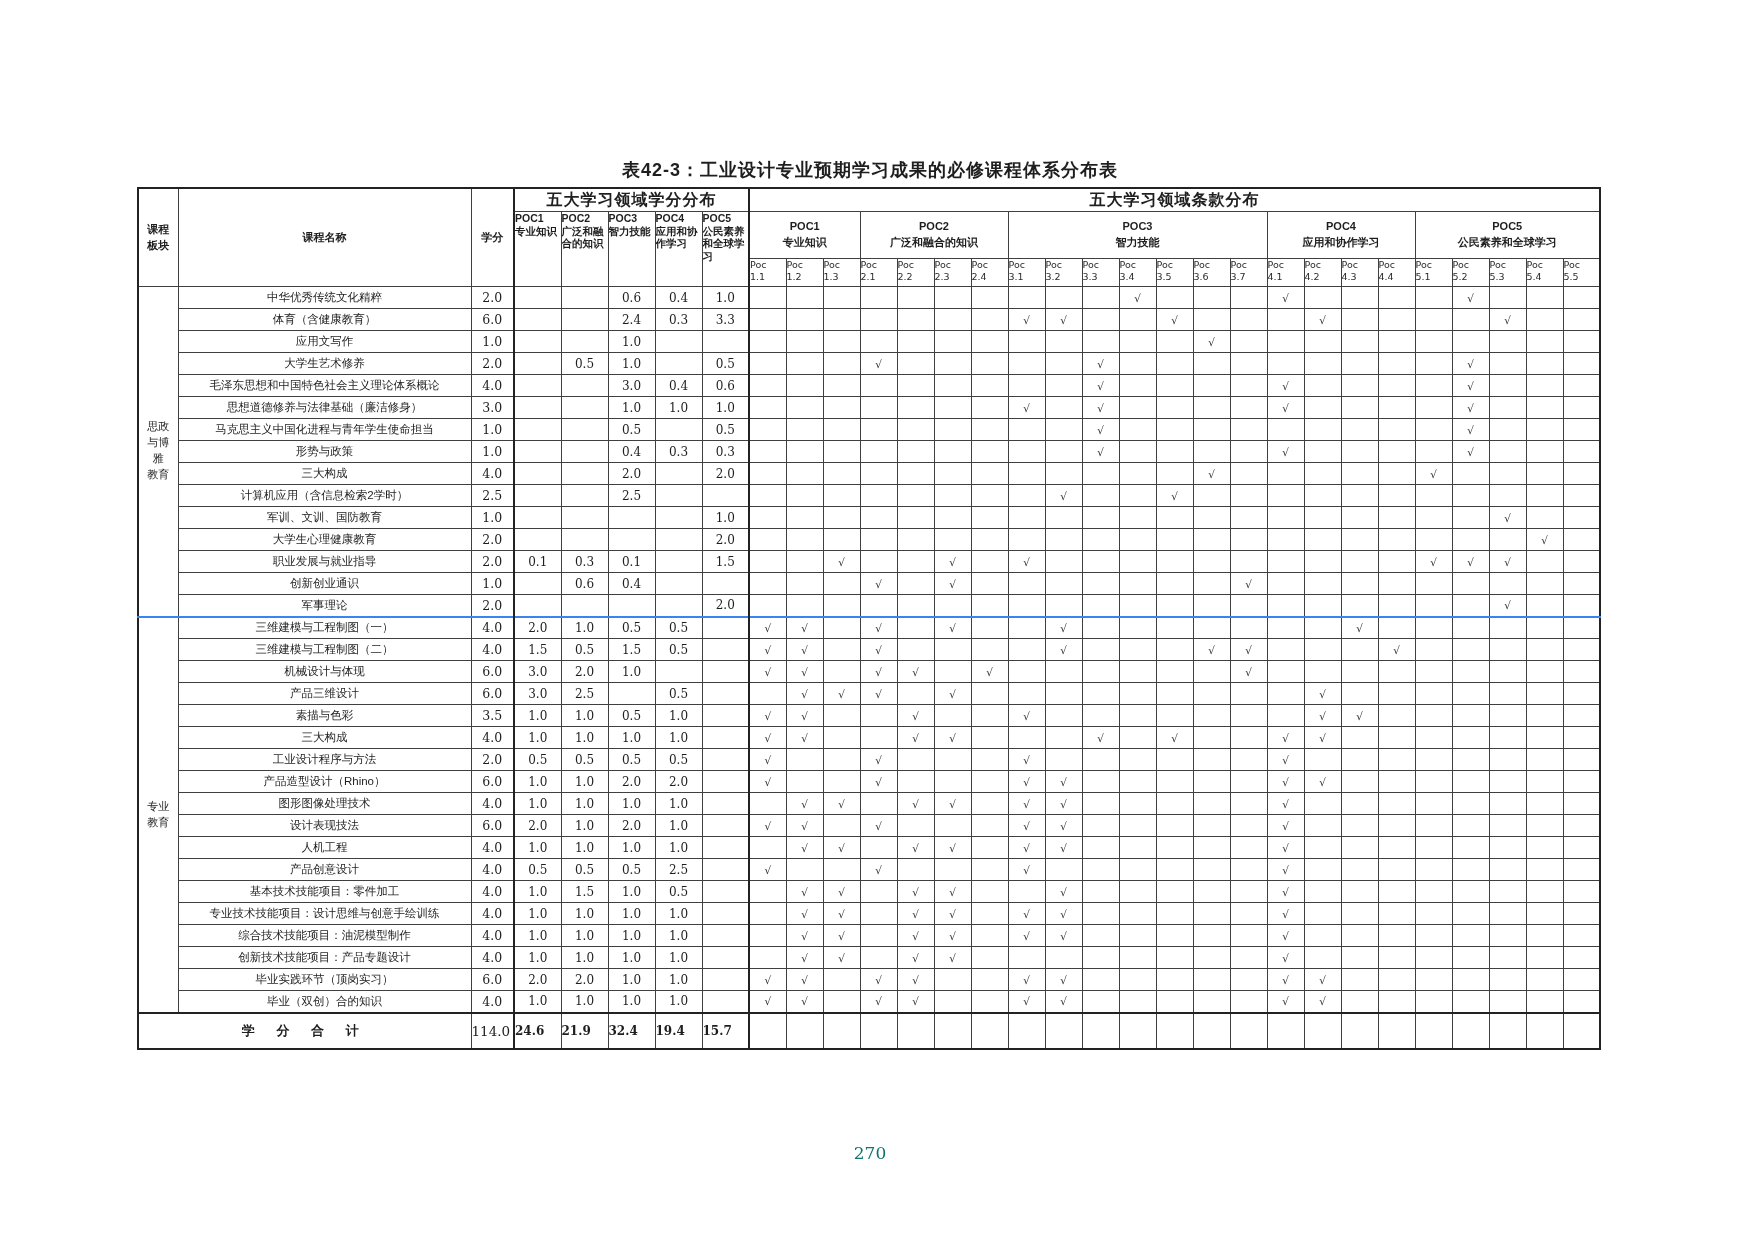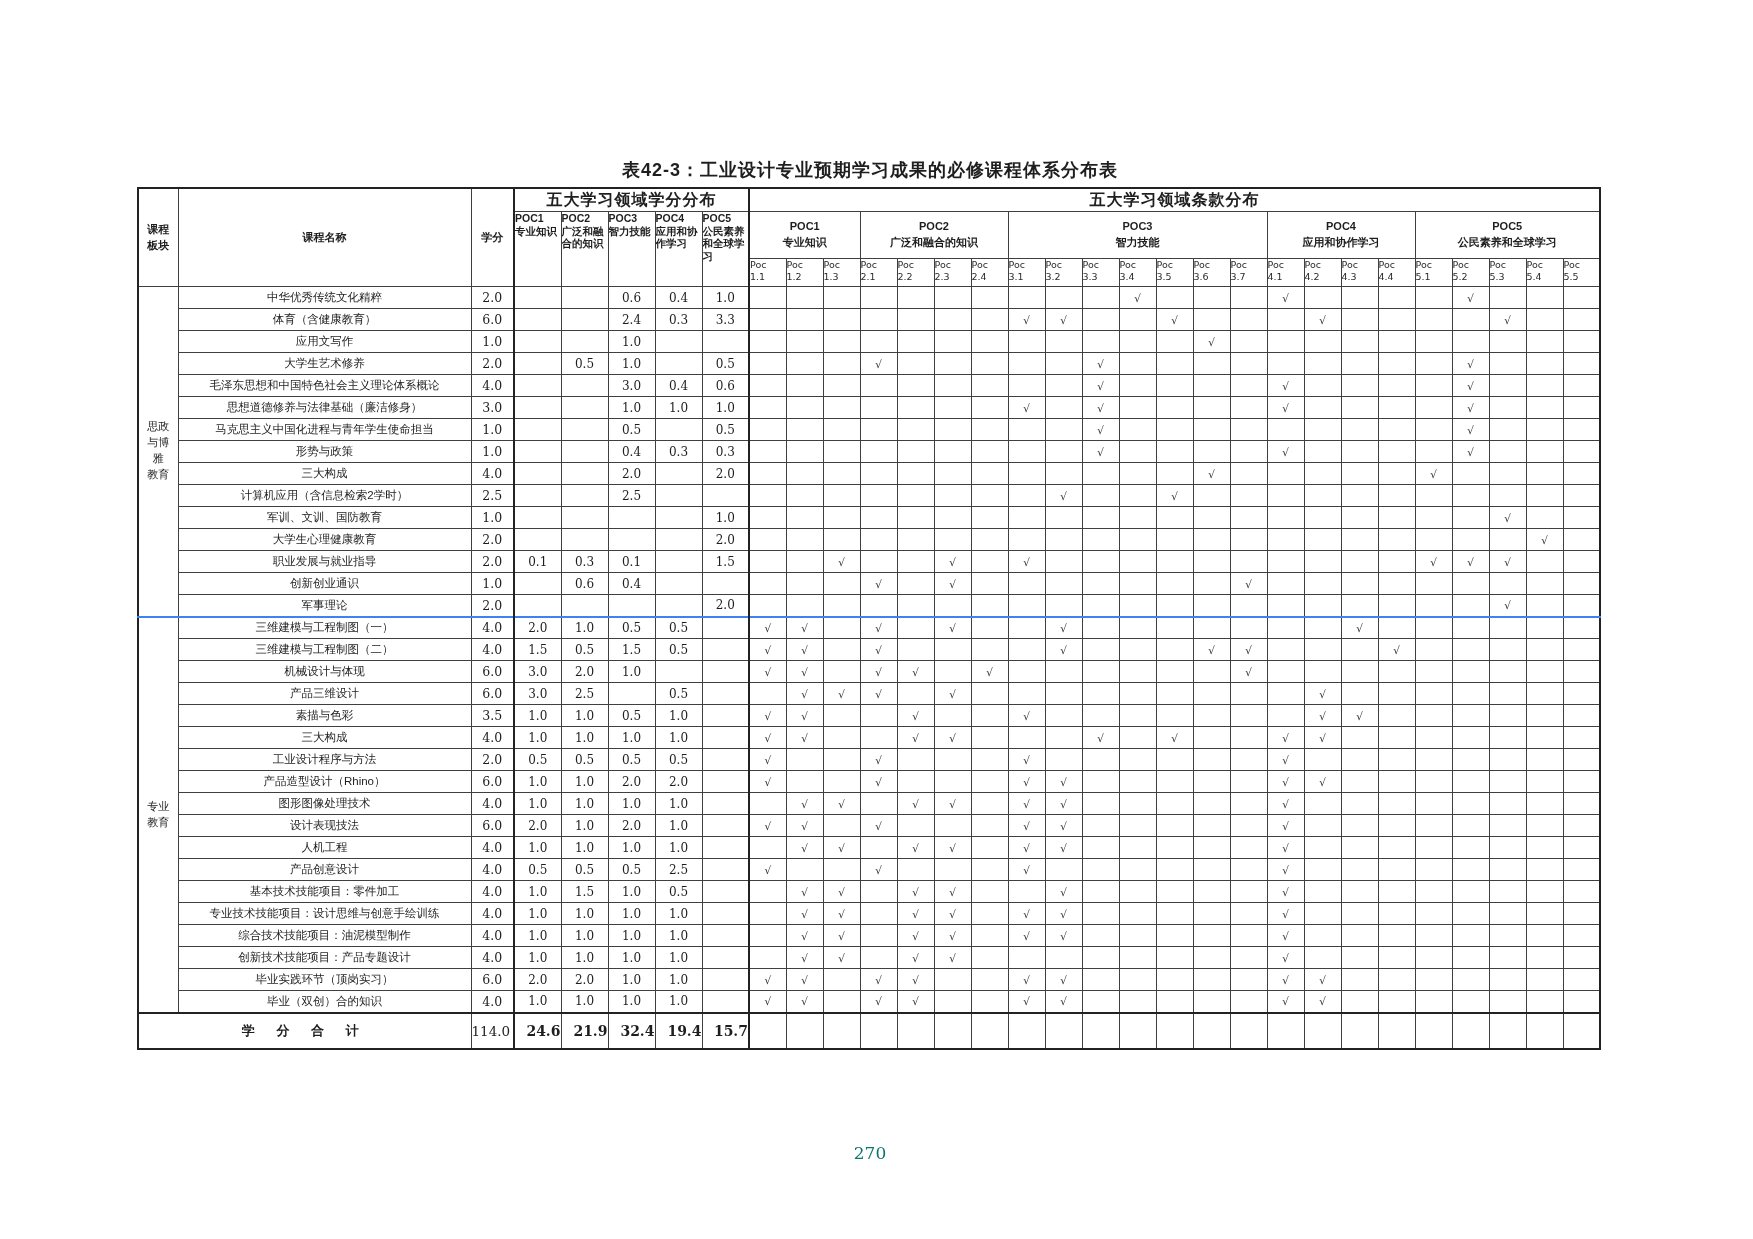--- a/index.html
+++ b/index.html
@@ -46,21 +46,21 @@
     font-size:12px;text-align:center;font-family:"DejaVu Serif",serif;
   }
   .check-cell{font-size:10.5px;text-align:center;color:#2f2f2f;font-family:"DejaVu Sans",sans-serif;}
   .tstart{border-left:2px solid #222 !important;}
   tr.section-start td{border-top:2px solid #3b82f6;}
   tr.total-row{height:36px;}
   tr.total-row td{border-top:2px solid #222;}
   .total-label{font-size:13px;font-weight:bold;letter-spacing:9px;text-align:center;}
   .total-credit{font-size:13.5px;font-family:"DejaVu Serif",serif;}
   .total-poc{
-    font-size:14px;font-weight:bold;text-align:right;
+    font-size:12px;font-weight:bold;text-align:left;
     font-family:"DejaVu Serif",serif;
     margin-top:7px;
   }
   .page-number{
     position:absolute;top:1143px;left:137px;width:1466px;text-align:center;
     font-size:17px;font-family:"DejaVu Serif",serif;color:#0f766e;
   }
 </style>
 </head>
 <body>

